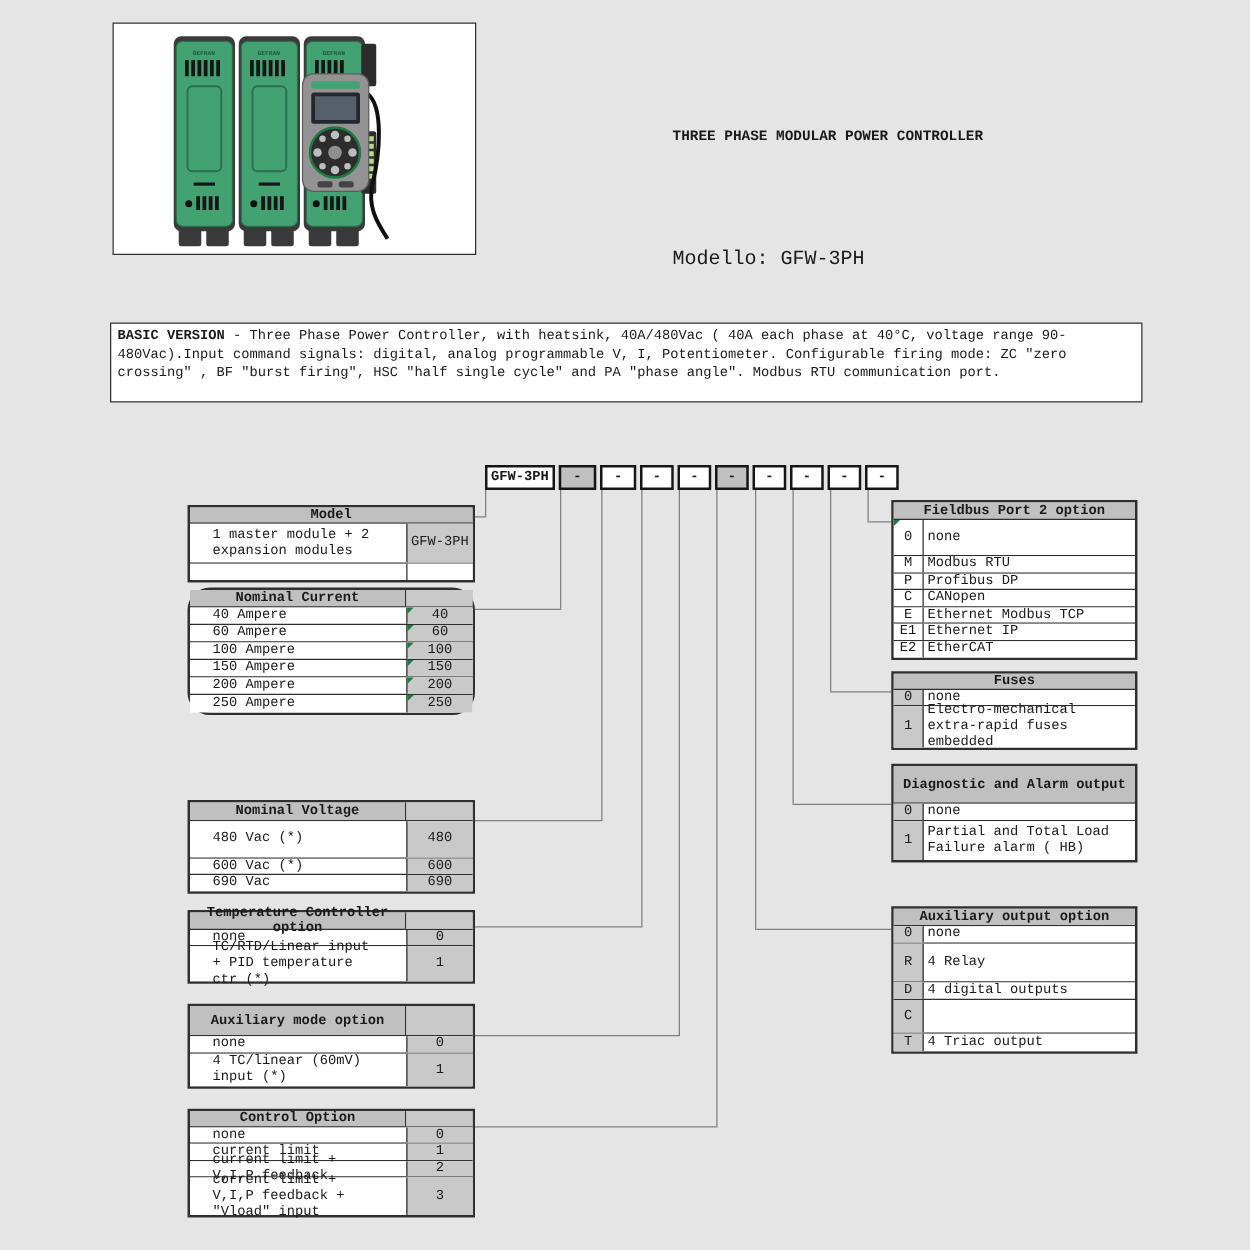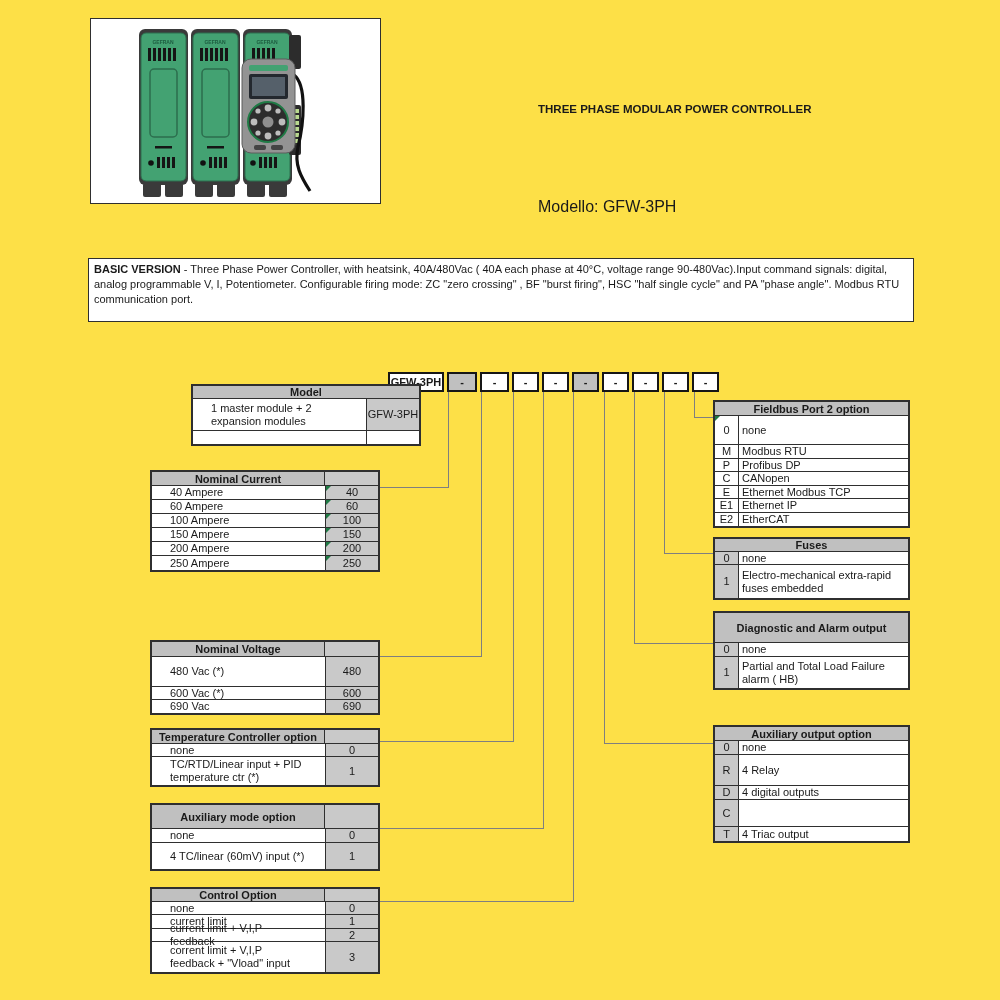--- a/index.html
+++ b/index.html
@@ -1,19 +1,19 @@
 <!DOCTYPE html>
 <html><head>
 <meta charset="utf-8">
 <style>
   * { margin:0; padding:0; box-sizing:border-box; }
   html,body { background:#fff; }
   #canvas {
-    position:relative; width:1000px; height:1000px; background:#fde047;
-    font-family:Liberation Sans, sans-serif; font-size:11px; color:#1a1a1a;
+    position:relative; width:1000px; height:1000px; background:#e5e5e5;
+    font-family:Liberation Mono, monospace; font-size:11px; color:#1a1a1a;
     overflow:hidden;
   }
   .abs { position:absolute; }
   .b { font-weight:bold; }
 
   
   .img-box { left:90px; top:18px; width:291px; height:186px; border:1px solid #2f2f2f; background:#fff; }
 
   
   .title-line { left:538px; top:103px; font-weight:bold; font-size:11.5px; }
@@ -228,35 +228,35 @@
 
   <div class="vline" style="left:634px; top:392px; height:251px;"></div>
   <div class="hline" style="left:634px; top:643px; width:79px;"></div>
 
   <div class="vline" style="left:664px; top:392px; height:161px;"></div>
   <div class="hline" style="left:664px; top:553px; width:49px;"></div>
 
   <div class="vline" style="left:694px; top:392px; height:25px;"></div>
   <div class="hline" style="left:694px; top:417px; width:19px;"></div>
 
-  <div class="tbl ltbl" style="top:384px;margin-left:41px;">
+  <div class="tbl ltbl" style="top:404px;">
     <div class="thead" style="height:13px;">
         <div class="hcell" style="width:100%;">Model</div>
       </div>
     <div class="trow" style="height:32px;">
       <div class="cell lbl">1 master module + 2 expansion modules</div>
       <div class="cell val">GFW-3PH</div>
     </div>
     <div class="trow" style="height:13px;">
       <div class="cell lbl"></div>
       <div class="cell val white"></div>
     </div>
   </div>
 
-  <div class="tbl ltbl" style="top:470px;">
+  <div class="tbl ltbl" style="top:470px;border-radius:18px;">
     <div class="thead" style="height:14px;">
         <div class="hcell hleft">Nominal Current</div>
         <div class="hcell hright"></div>
       </div>
     <div class="trow" style="height:14px;">
         <div class="cell lbl">40 Ampere</div>
         <div class="cell val tri">40</div>
       </div>
     <div class="trow" style="height:14px;">
         <div class="cell lbl">60 Ampere</div>

